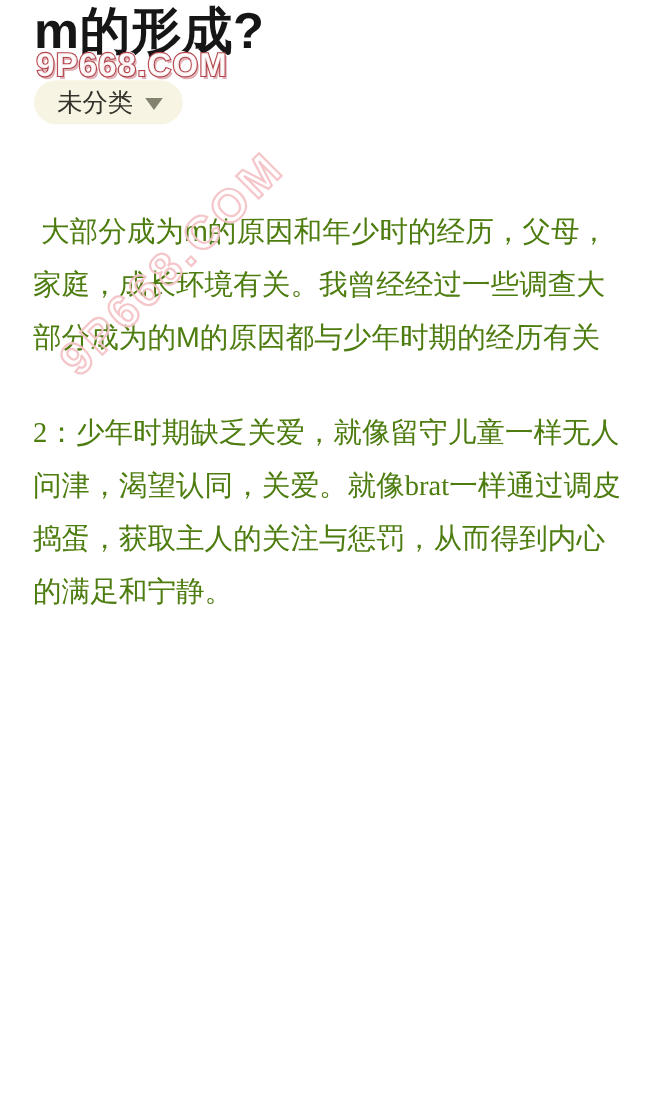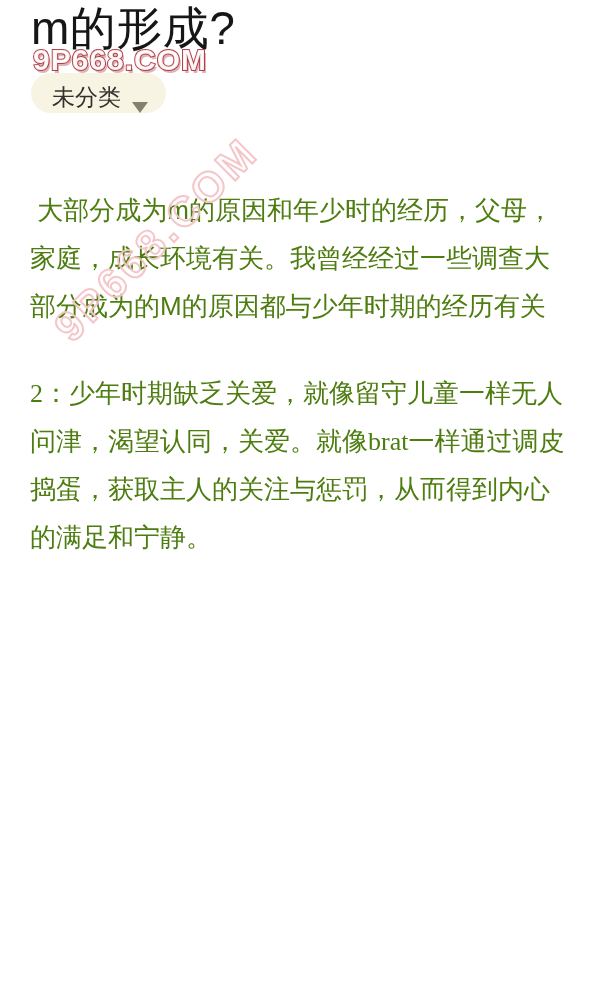--- a/index.html
+++ b/index.html
@@ -12,40 +12,40 @@
   .note {
     position: relative;
     width: 604px;
     height: 1000px;
     background: #ffffff;
     overflow: hidden;
   }
   .header { padding: 2px 31px 0 31px; }
   .title {
     font-size: 46px;
-    font-weight: 400;
+    font-weight: 700;
     color: #161616;
     line-height: 52px;
     letter-spacing: 0.5px;
   }
   .meta-row {
     display: flex;
     justify-content: space-between;
     align-items: center;
     margin-top: 19px;
     height: 40px;
   }
   .date {
     font-size: 22px;
     color: #9c9c9c;
     letter-spacing: 0.5px;
   }
   .category-pill {
     display: flex;
-    align-items: flex-end;
+    align-items: center;
     gap: 11px;
     background: #f8f4e3;
     border: none;
     border-radius: 20px;
     height: 40px;
     padding: 0 18px 0 21px;
     margin-right: -18px;
     cursor: pointer;
     font-family: inherit;
   }

